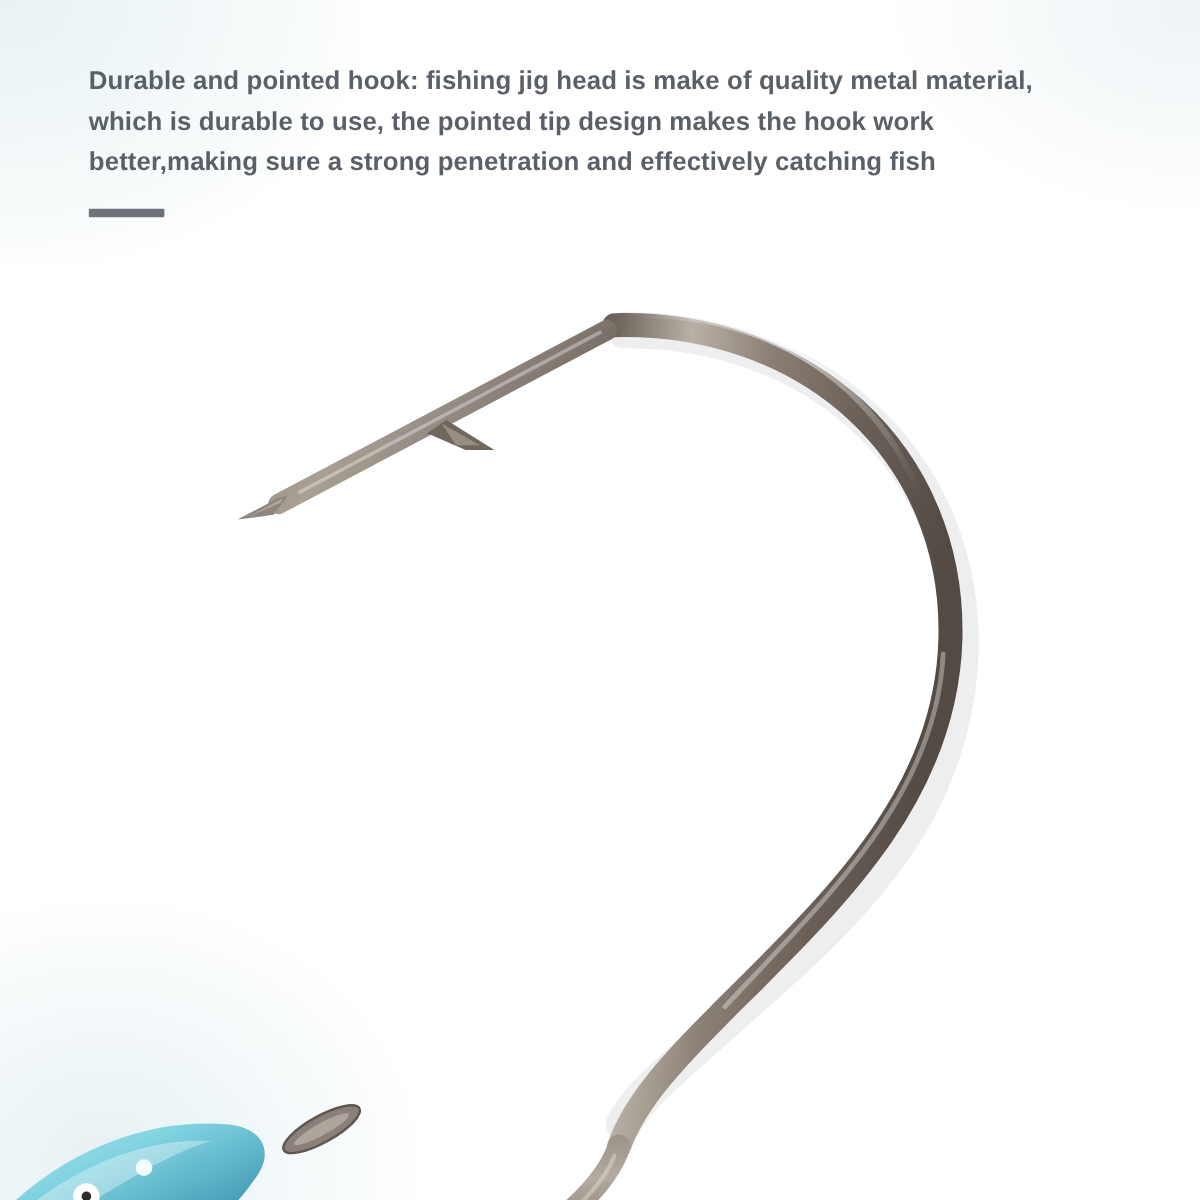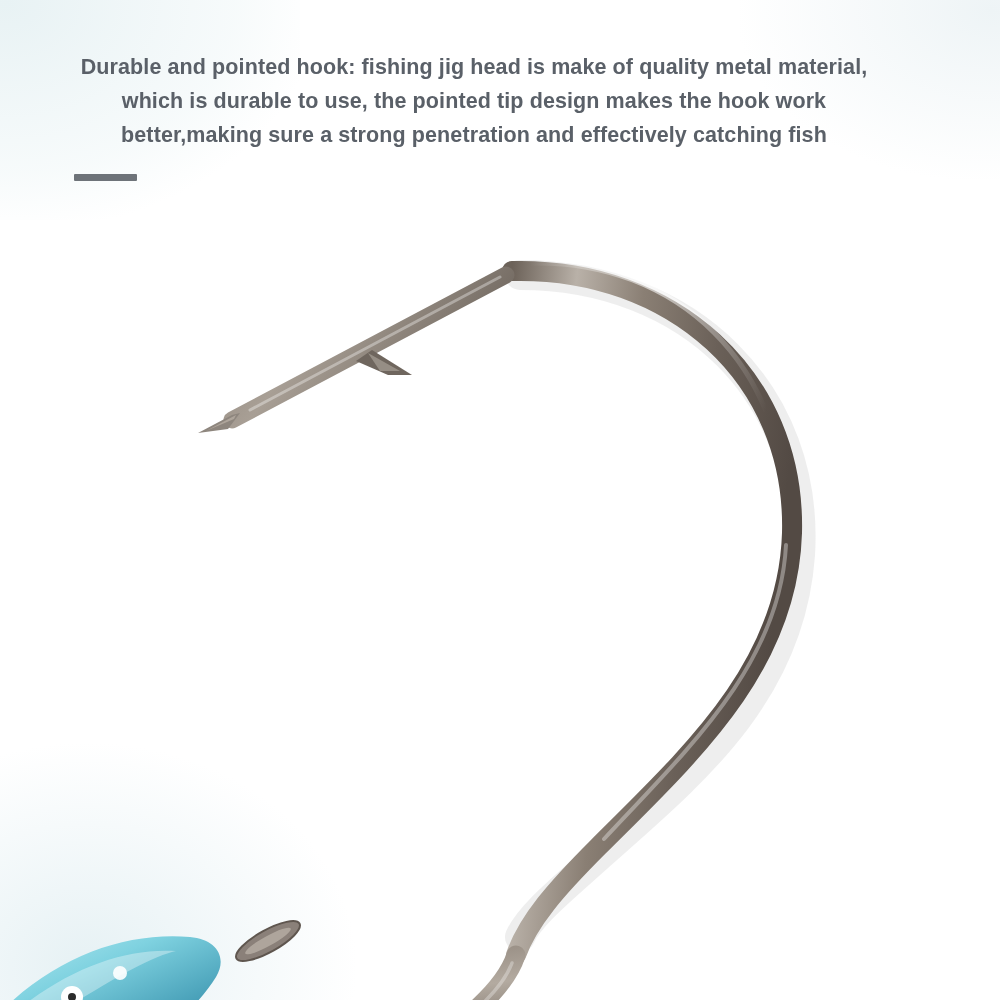--- a/index.html
+++ b/index.html
@@ -85,21 +85,21 @@
     left: 0;
     top: 0;
     width: 1000px;
     height: 785px;
     display: block;
   }
 </style>
 </head>
 <body>
 
-<div class="product-card" style="background: rgb(255, 255, 255); text-align: center;">
+<div class="product-card" style="background: rgb(255, 255, 255);">
 
   <div class="bg-tint-tl"></div>
   <div class="bg-tint-tr"></div>
   <div class="bg-tint-bl"></div>
 
   <div class="caption-block">
     <p class="caption-text" style="color: rgb(90, 96, 104);">Durable and pointed hook: fishing jig head is make of quality metal material, which is durable to use, the pointed tip design makes the hook work better,making sure a strong penetration and effectively catching fish</p>
     <div class="caption-rule" style="background: rgb(110, 115, 121);"></div>
   </div>
 

